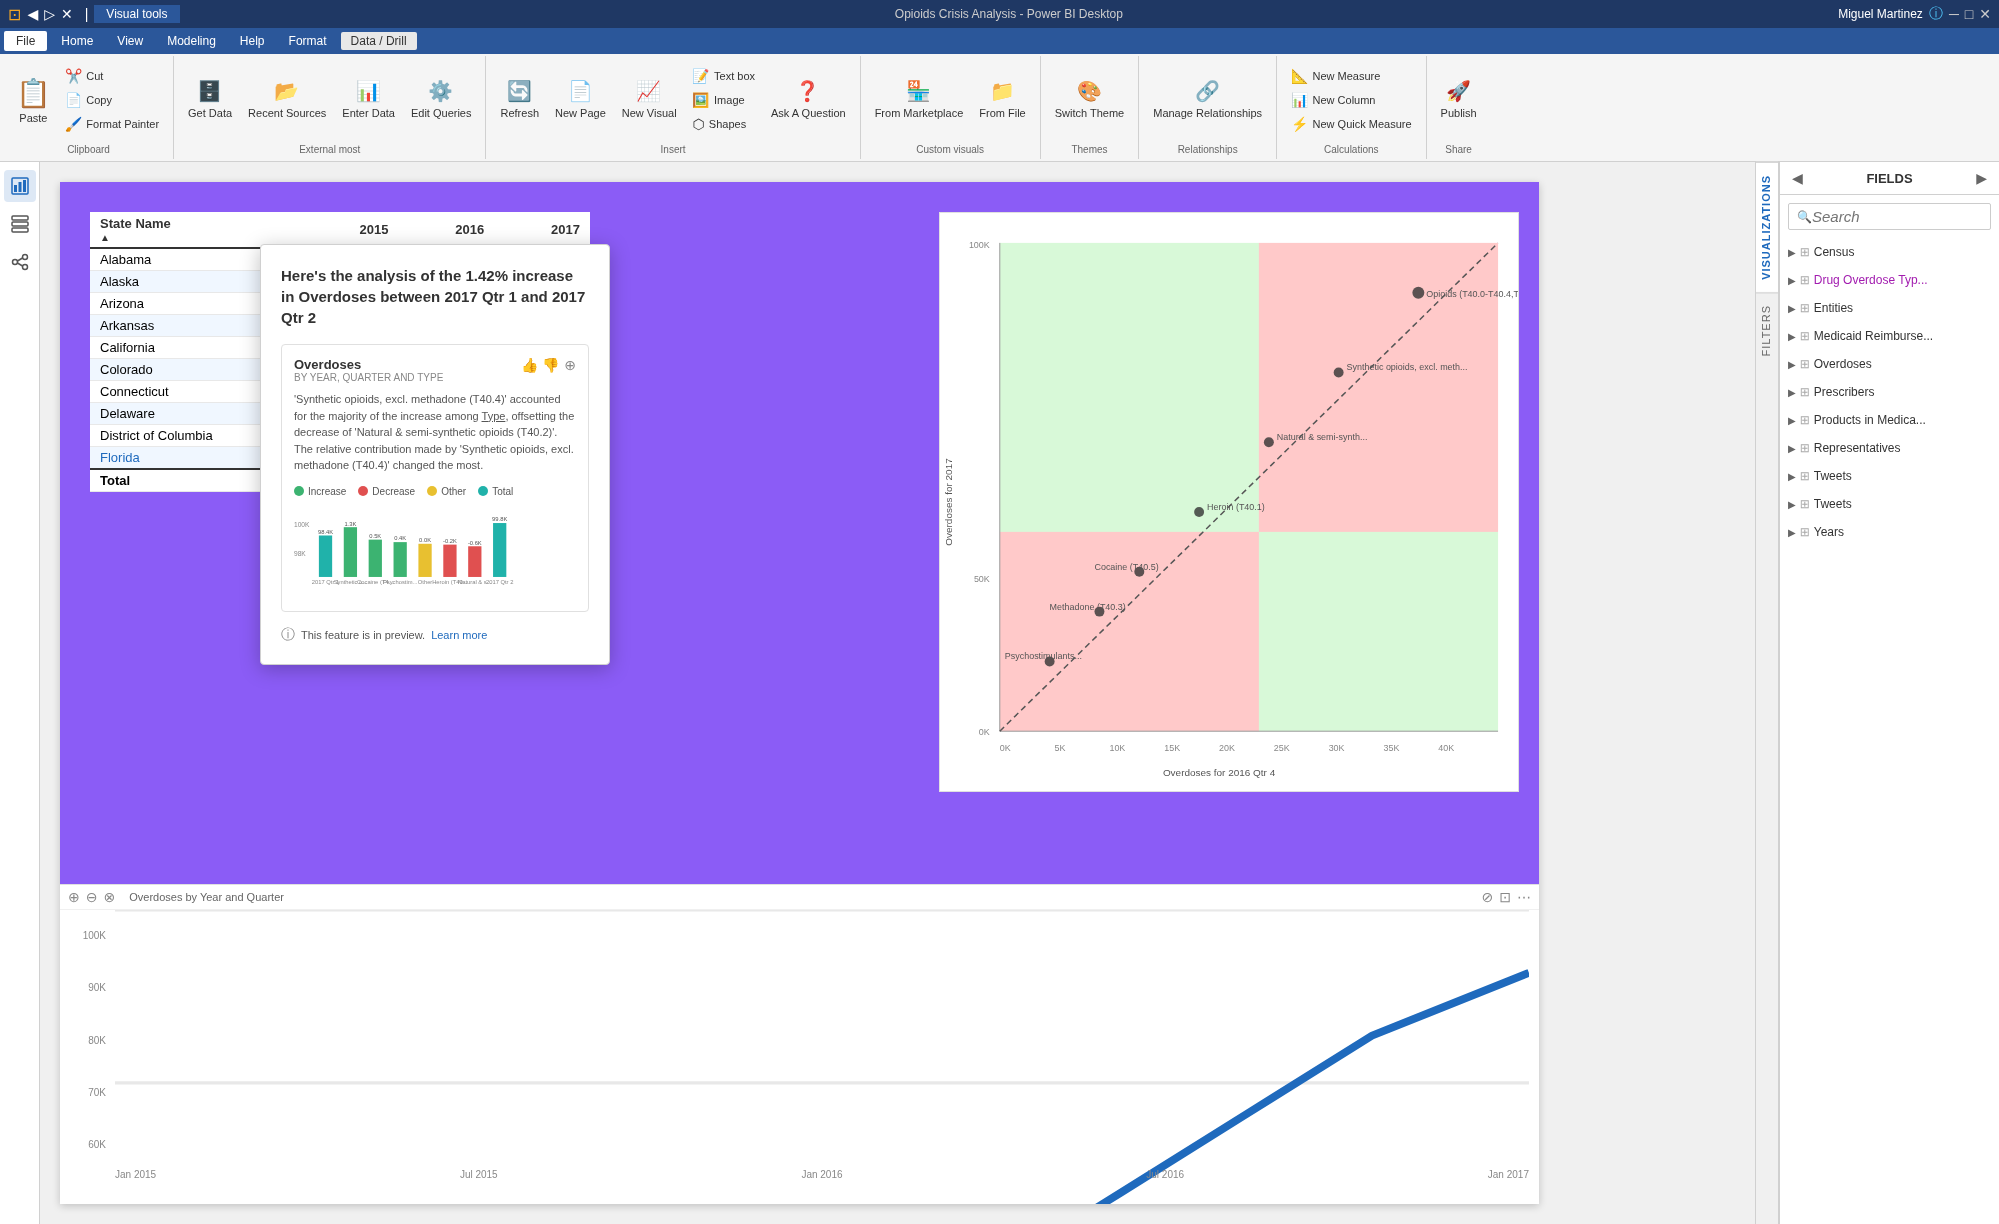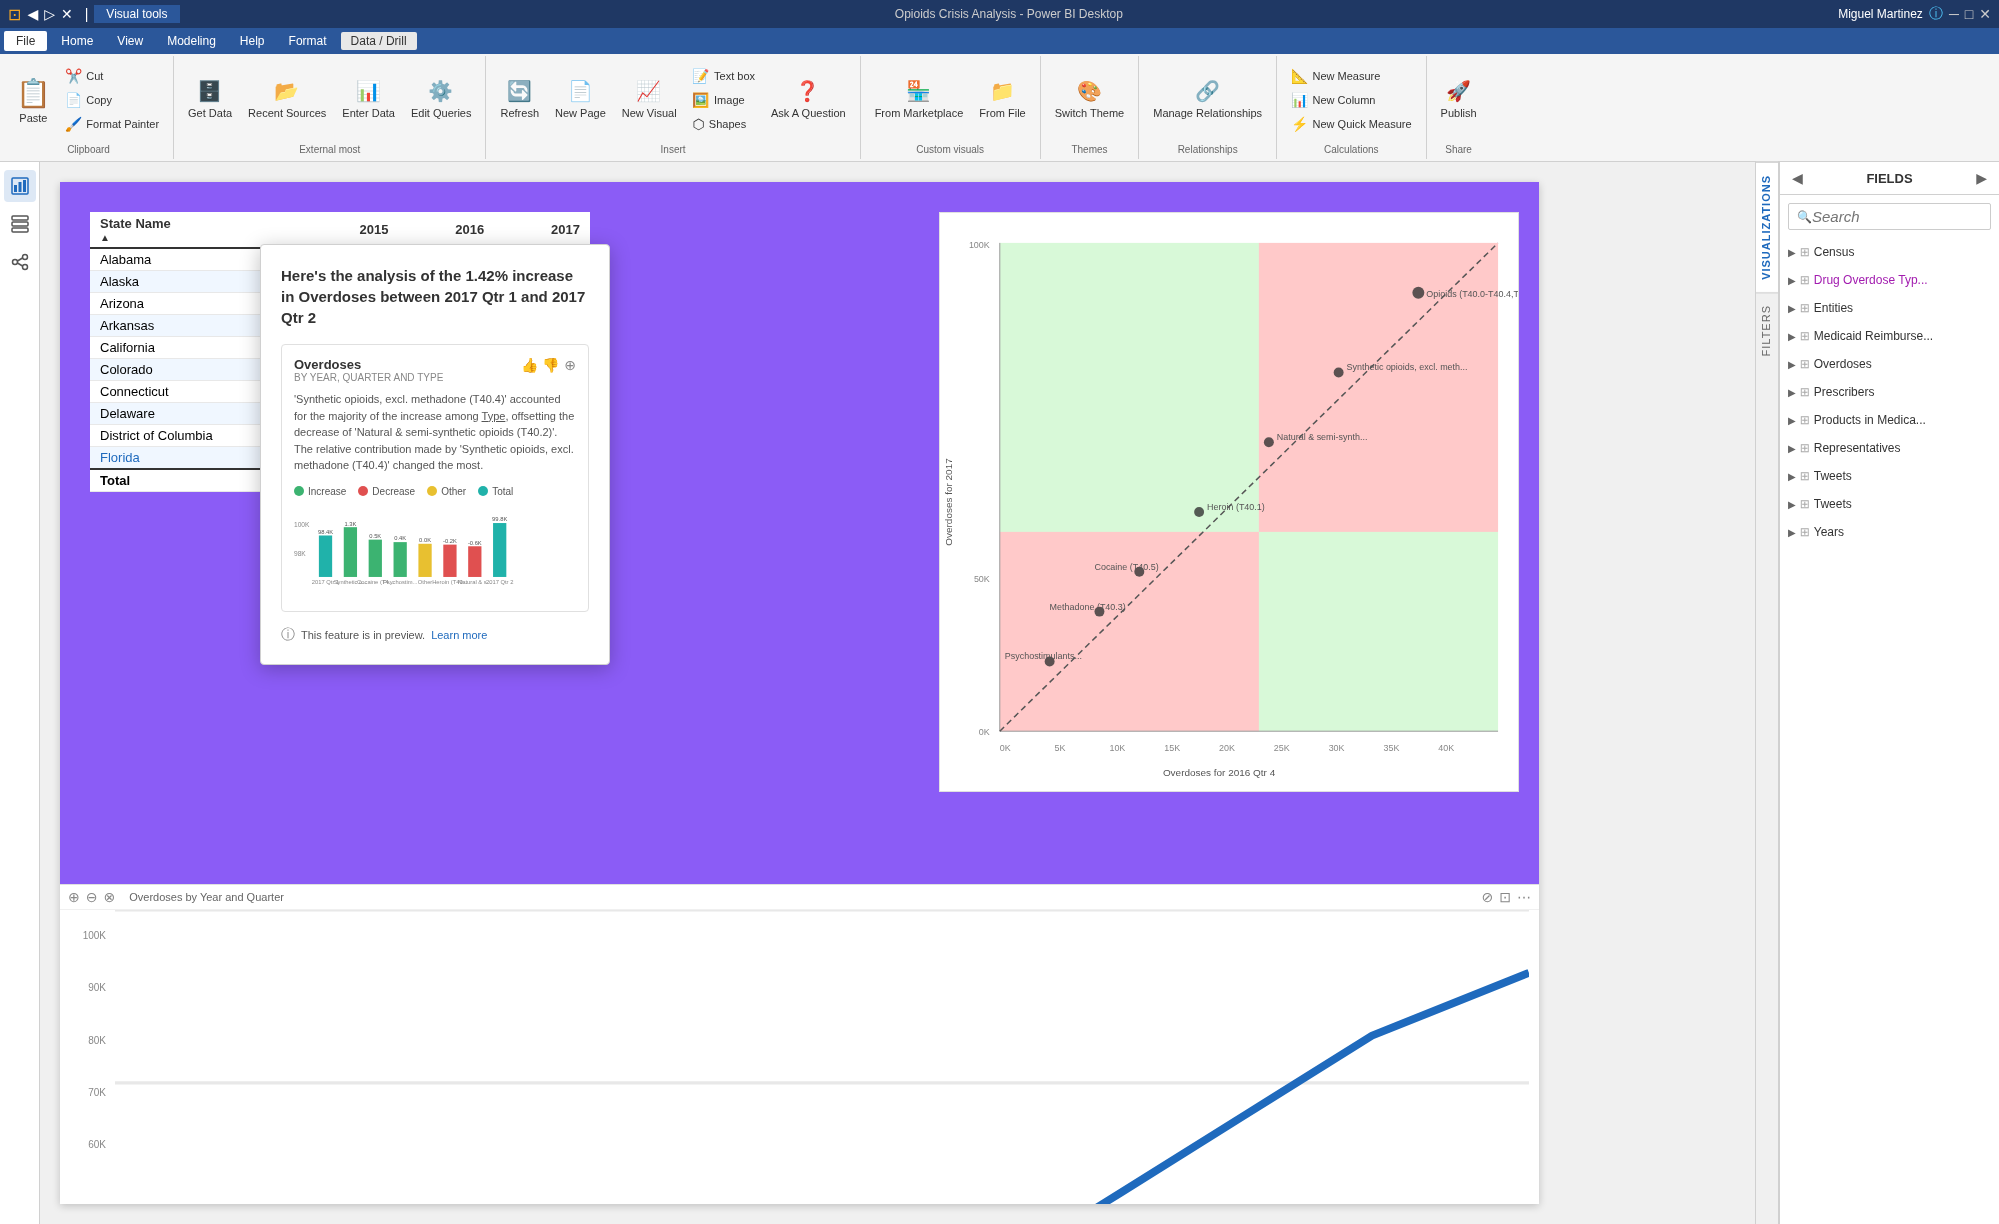--- a/index.html
+++ b/index.html
@@ -643,20 +643,27 @@
           <svg class="chart-svg" viewBox="0 0 450 220" preserveAspectRatio="none">
 
             <line x1="0" y1="0" x2="450" y2="0" stroke="#e8e8e8" stroke-width="1"></line>
             <line x1="0" y1="55" x2="450" y2="55" stroke="#e8e8e8" stroke-width="1"></line>
             <line x1="0" y1="110" x2="450" y2="110" stroke="#e8e8e8" stroke-width="1"></line>
             <line x1="0" y1="165" x2="450" y2="165" stroke="#e8e8e8" stroke-width="1"></line>
             <line x1="0" y1="220" x2="450" y2="220" stroke="#e8e8e8" stroke-width="1"></line>
 
             <polyline fill="none" stroke="#1f6abd" stroke-width="2.5" points="0,210 40,205 80,198 120,188 160,175 200,160 240,140 280,115 320,90 360,65 400,40 450,20"></polyline>
           </svg>
+          <div class="x-labels">
+            <span class="x-label">Jan 2015</span>
+            <span class="x-label">Jul 2015</span>
+            <span class="x-label">Jan 2016</span>
+            <span class="x-label">Jul 2016</span>
+            <span class="x-label">Jan 2017</span>
+          </div>
         </div>
       </div>
 
       <div style="position:absolute;top:30px;right:20px;width:580px;height:580px;background:white;border:1px solid #e0e0e0;">
         <svg width="100%" height="100%" viewBox="0 0 580 580">
 
           <rect x="60" y="30" width="260" height="290" class="zone-green"></rect>
           <rect x="320" y="30" width="240" height="290" class="zone-red"></rect>
           <rect x="60" y="320" width="260" height="200" class="zone-red"></rect>
           <rect x="320" y="320" width="240" height="200" class="zone-green"></rect>

